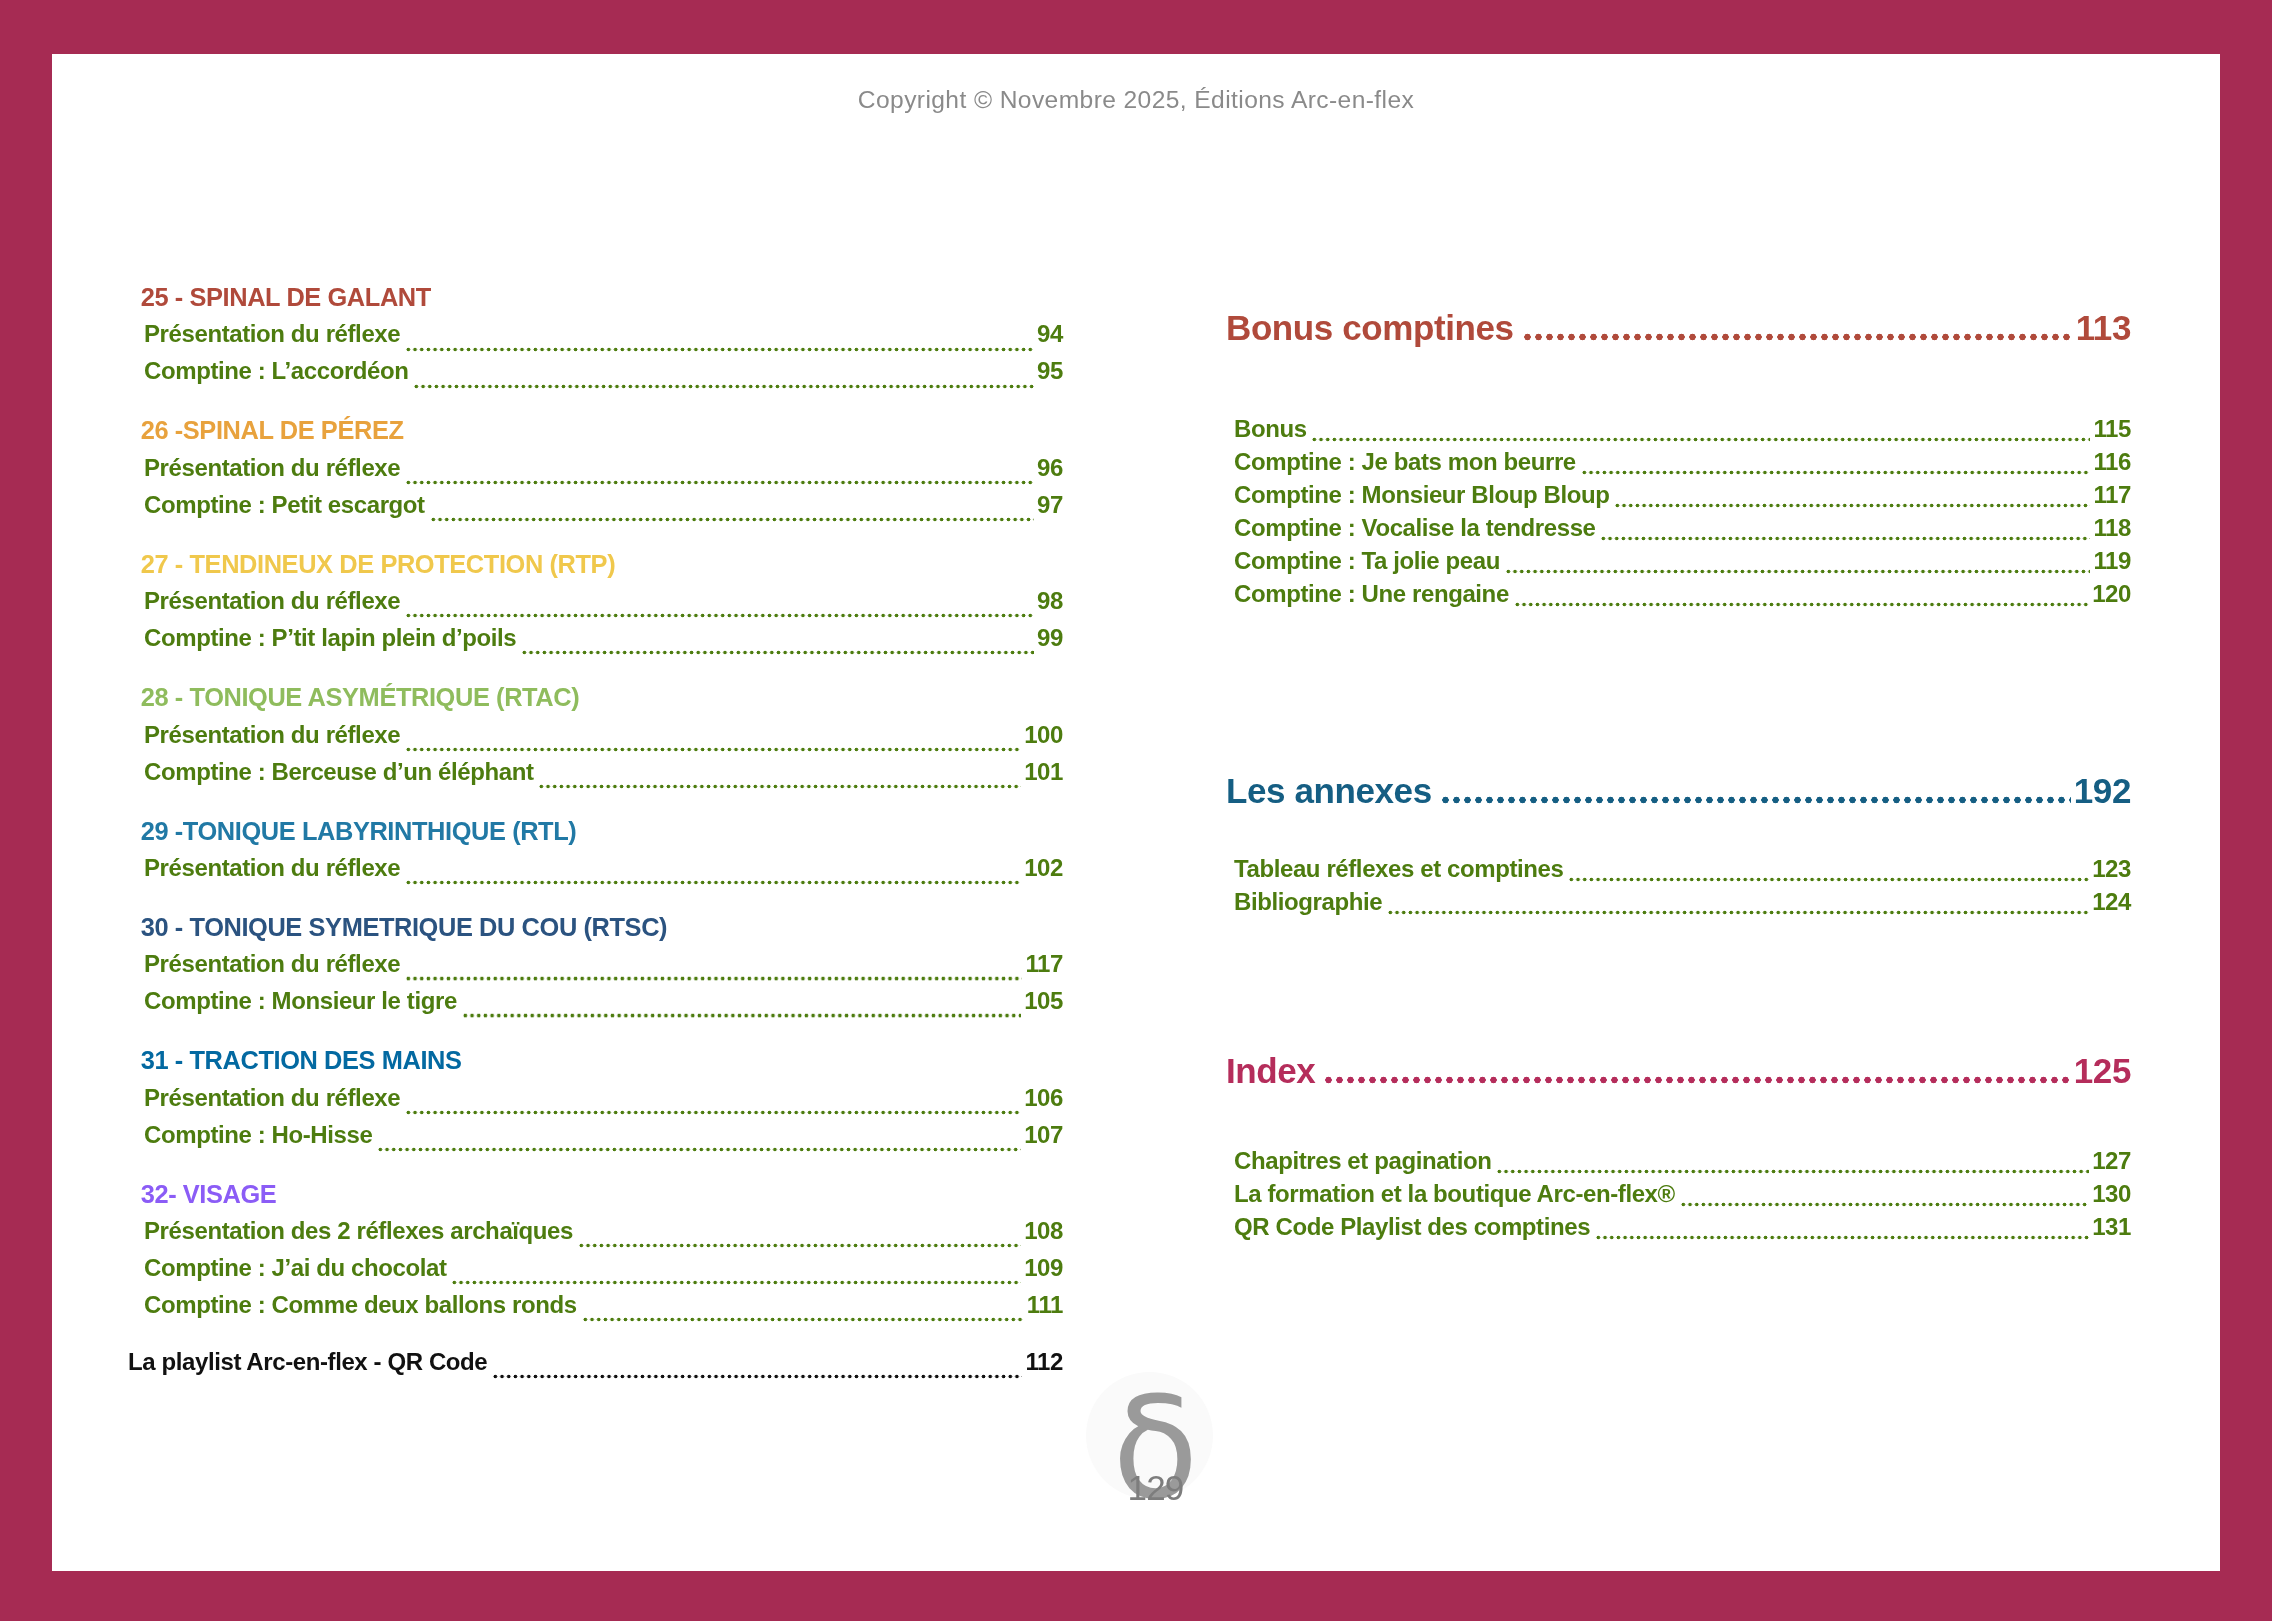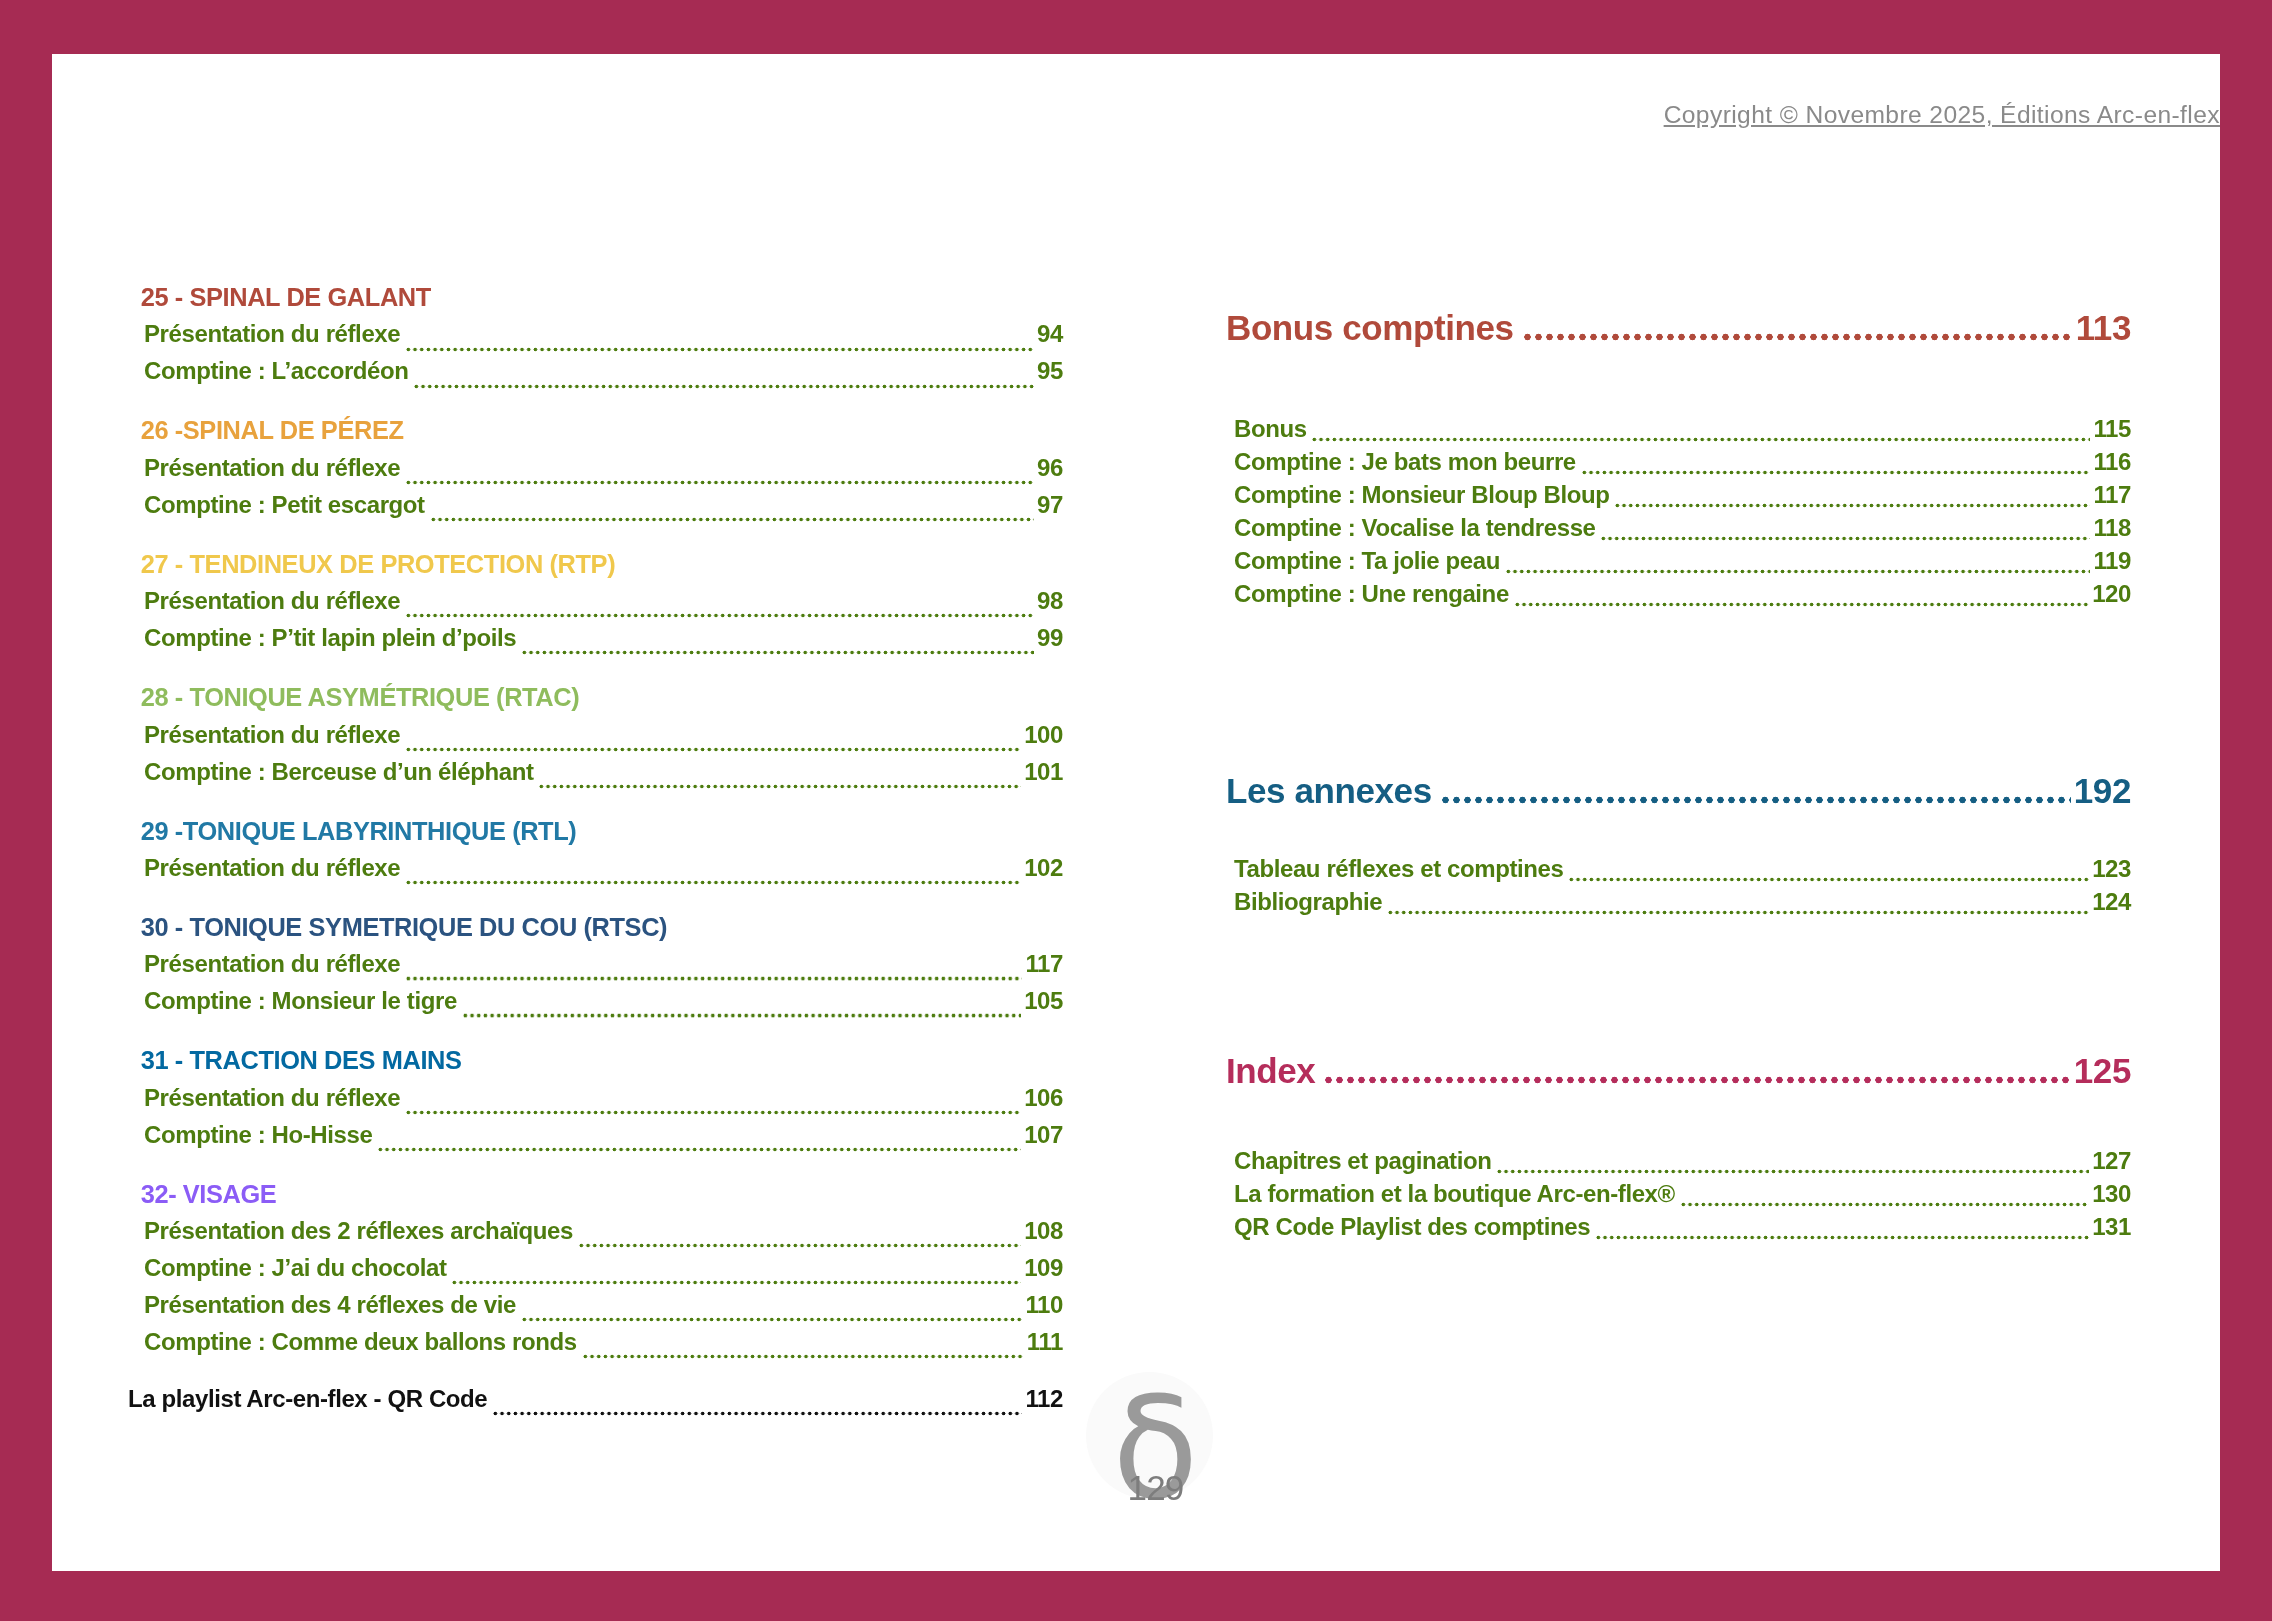--- a/index.html
+++ b/index.html
@@ -11,27 +11,26 @@
     font-family:"Liberation Sans", sans-serif;
   }
   .page{
     position:absolute;
     left:52px;top:54px;
     width:2168px;height:1517px;
     background:#ffffff;
   }
   .copyright{
     position:absolute;
-    top:47px;left:0;width:100%;
-    text-align:right;
+    top:32px;left:0;width:100%;
+    text-align:center;
     font-size:24.6px;
     font-weight:400;
     color:#8a8a8a;
     letter-spacing:0.4px;
-    text-decoration:underline;
   }
   
   .col{position:absolute;}
   .col-left{left:76px;top:227px;width:935px;}
   .col-right{left:1174px;top:253px;width:905px;}
 
   
   .section{margin-bottom:20px;color:#111;}
   .section-title{
     font-size:25.4px;font-weight:700;letter-spacing:-0.4px;
@@ -233,25 +232,20 @@
             <span class="entry-label">Présentation des 2 réflexes archaïques</span>
             <span class="dots"></span>
             <span class="entry-page">108</span>
           </div>
           <div class="entry-row">
             <span class="entry-label">Comptine : J’ai du chocolat</span>
             <span class="dots"></span>
             <span class="entry-page">109</span>
           </div>
           <div class="entry-row">
-            <span class="entry-label">Présentation des 4 réflexes de vie</span>
-            <span class="dots"></span>
-            <span class="entry-page">110</span>
-          </div>
-          <div class="entry-row">
             <span class="entry-label">Comptine : Comme deux ballons ronds</span>
             <span class="dots"></span>
             <span class="entry-page">111</span>
           </div>
         </div>
       </div>
       <div class="playlist-row">
         <span class="entry-label">La playlist Arc-en-flex - QR Code</span>
         <span class="dots"></span>
         <span class="entry-page">112</span>

